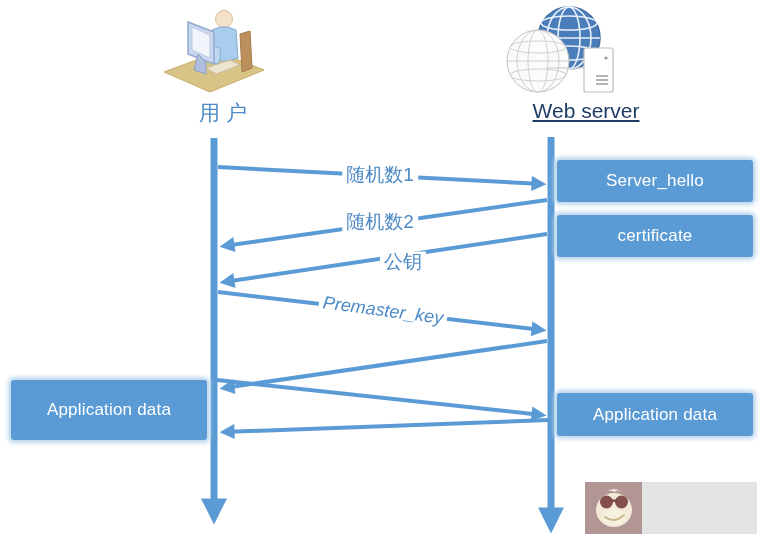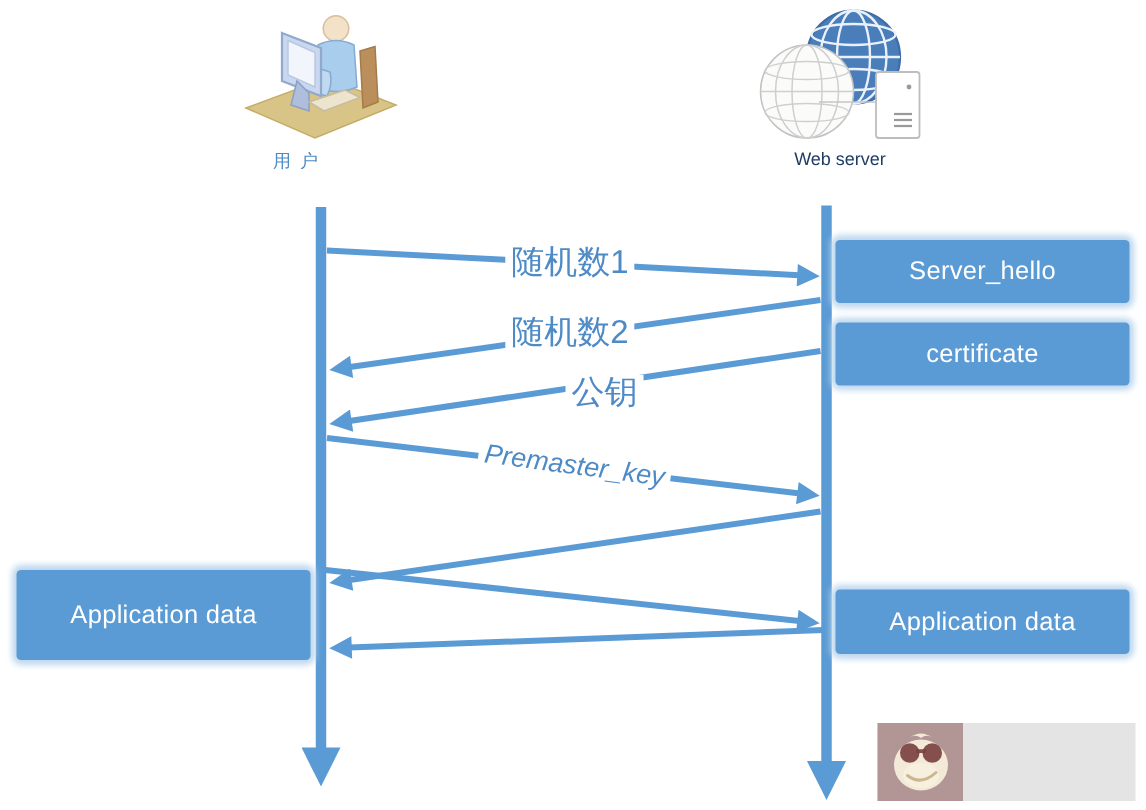--- a/index.html
+++ b/index.html
@@ -21,29 +21,30 @@
   .msg-line{stroke:var(--accent);stroke-width:4;fill:none;}
   .box{
     position:absolute;background:var(--box-fill);color:var(--box-text);
     border-radius:3px;display:flex;align-items:center;justify-content:center;
     font-size:17px;box-shadow:0 0 4px 3px var(--box-glow);
     letter-spacing:.2px;
   }
   .msg-label{
     position:absolute;transform:translate(-50%,-50%);
     background:#ffffff;color:var(--label-blue);
-    font-size:22px;padding:0 4px;white-space:nowrap;line-height:1.1;
+    font-size:19px;padding:0 4px;white-space:nowrap;line-height:1.1;
   }
   .msg-label.en{font-style:italic;transform:translate(-50%,-50%) rotate(7.5deg);font-size:18px;}
   .actor-label{
     position:absolute;transform:translateX(-50%);white-space:nowrap;
-    font-size:12px;
+    font-size:21px;
+    margin-left:26px;
   }
   .actor-label.user{color:var(--label-blue);letter-spacing:6px;}
-  .actor-label.server{color:var(--navy);}
+  .actor-label.server{color:var(--navy);text-decoration:underline;}
   .icon{position:absolute;}
   .watermark{
     position:absolute;left:585px;top:482px;width:172px;height:52px;
     background:rgba(170,170,170,0.32);display:flex;
   }
   .wm-logo{
     width:57px;height:52px;background:rgba(137,84,84,0.55);
     display:flex;align-items:center;justify-content:center;flex:none;
   }
 </style>

